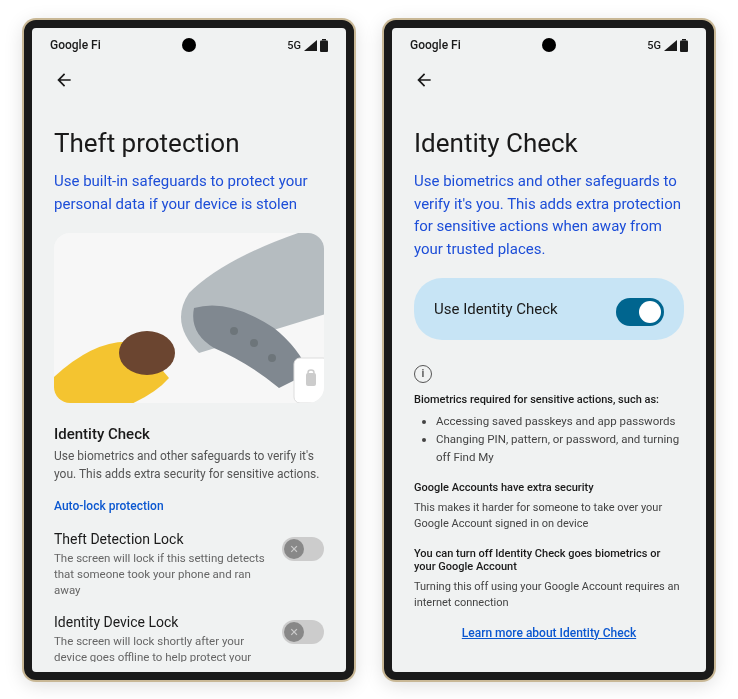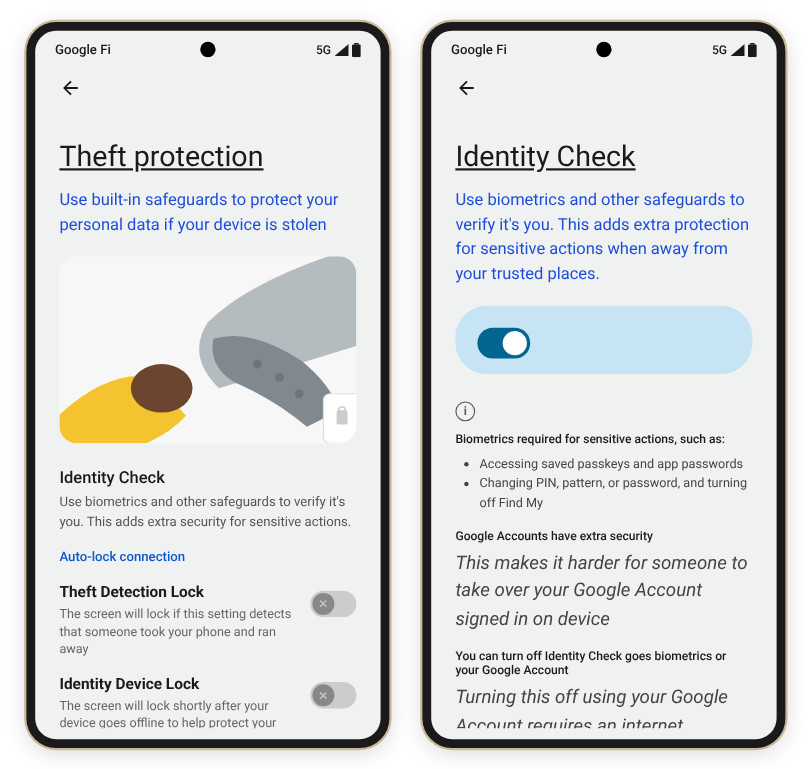--- a/index.html
+++ b/index.html
@@ -8,21 +8,21 @@
       background: #fff;
       display: flex;
       gap: 30px;
       padding: 20px;
       justify-content: center;
     }
     .phone {
       width: 330px;
       height: 660px;
       background: #f0f2f2;
-      border-radius: 27px;
+      border-radius: 12px;
       border: 8px solid #1a1a1a;
       box-shadow: 0 0 0 2px #c9b896, 0 4px 20px rgba(0,0,0,0.15);
       overflow: hidden;
       position: relative;
     }
     .status-bar {
       display: flex;
       justify-content: space-between;
       align-items: center;
       padding: 10px 18px 4px;
@@ -69,21 +69,20 @@
       padding: 12px 22px 0;
       height: calc(100% - 80px);
       overflow: hidden;
     }
     .page-title {
       font-size: 26px;
       font-weight: 400;
       color: #1a1a1a;
       margin-bottom: 12px;
       margin-top: 18px;
-      text-decoration: underline;
     }
     .page-subtitle {
       font-size: 15px;
       color: #1d4ed8;
       line-height: 1.5;
       margin-bottom: 18px;
     }
     .illustration {
       width: 100%;
       height: 170px;
@@ -116,21 +115,21 @@
     .toggle-row {
       display: flex;
       justify-content: space-between;
       align-items: flex-start;
       gap: 12px;
       margin-bottom: 16px;
     }
     .toggle-text { flex: 1; }
     .toggle-title {
       font-size: 14px;
-      font-weight: 700;
+      font-weight: 400;
       color: #1a1a1a;
       margin-bottom: 3px;
     }
     .toggle-desc {
       font-size: 11.5px;
       color: #666;
       line-height: 1.4;
     }
     .toggle-switch {
       width: 42px;
@@ -240,25 +239,24 @@
       list-style: disc;
       padding-left: 22px;
       margin-bottom: 14px;
     }
     .info-list li {
       font-size: 11.5px;
       color: #444;
       line-height: 1.6;
     }
     .info-para {
-      font-size: 17px;
+      font-size: 11px;
       color: #444;
       line-height: 1.5;
       margin-bottom: 14px;
-      font-style: italic;
     }
   </style>
 </head>
 <body>
 
 <div class="phone">
   <div class="status-bar">
     <div class="status-left">Google Fi</div>
     <div class="camera"></div>
     <div class="status-right">
@@ -306,21 +304,21 @@
         <rect x="257" y="140" width="10" height="13" rx="2" fill="#ccc"></rect>
         <rect x="259" y="137" width="6" height="5" rx="3" fill="none" stroke="#ccc" stroke-width="1.5"></rect>
       </svg>
     </div>
 
     <div>
       <div class="section-title">Identity Check</div>
       <div class="section-desc">Use biometrics and other safeguards to verify it's you. This adds extra security for sensitive actions.</div>
     </div>
 
-    <a class="link-text">Auto-lock connection</a>
+    <a class="link-text">Auto-lock protection</a>
 
     <div class="toggle-row">
       <div class="toggle-text">
         <div class="toggle-title">Theft Detection Lock</div>
         <div class="toggle-desc">The screen will lock if this setting detects that someone took your phone and ran away</div>
       </div>
       <div class="toggle-switch off">
         <div class="toggle-knob">
             <span class="x-mark">✕</span>
           </div>
@@ -365,20 +363,21 @@
       <svg viewBox="0 0 24 24">
           <path d="M20 11H7.83l5.59-5.59L12 4l-8 8 8 8 1.41-1.41L7.83 13H20v-2z" fill="#1a1a1a"></path>
         </svg>
     </div>
   </div>
   <div class="content">
     <h1 class="page-title">Identity Check</h1>
     <p class="page-subtitle">Use biometrics and other safeguards to verify it's you. This adds extra protection for sensitive actions when away from your trusted places.</p>
 
     <div class="highlight-card">
+      <span class="highlight-label">Use Identity Check</span>
       <div class="toggle-switch large on">
         <div class="toggle-knob"></div>
       </div>
     </div>
 
 
     <div class="info-icon">i</div>
     
     <div class="info-heading">Biometrics required for sensitive actions, such as:</div>
     <ul class="info-list">

